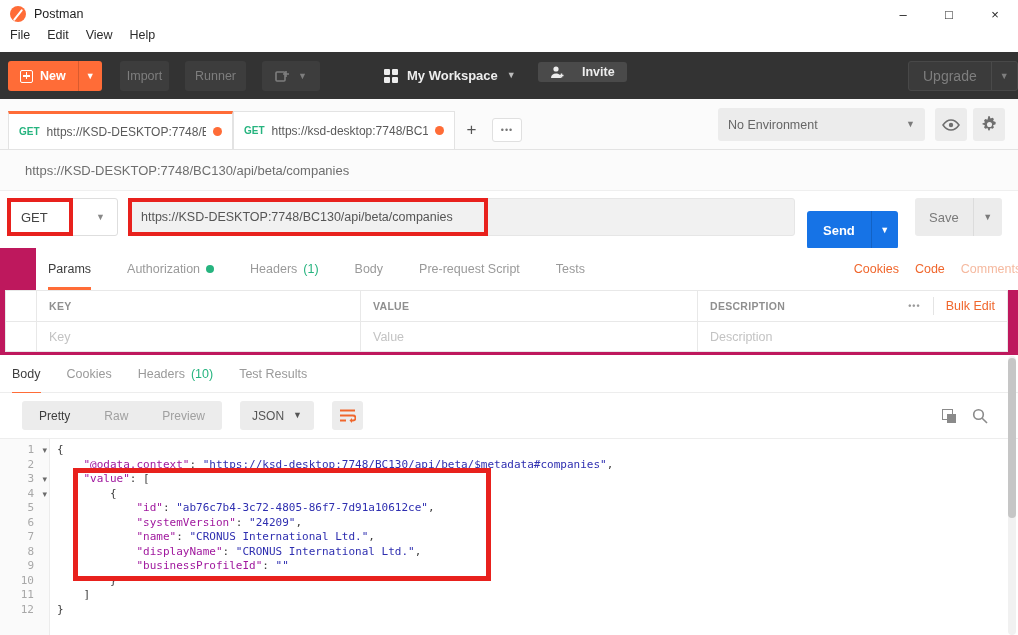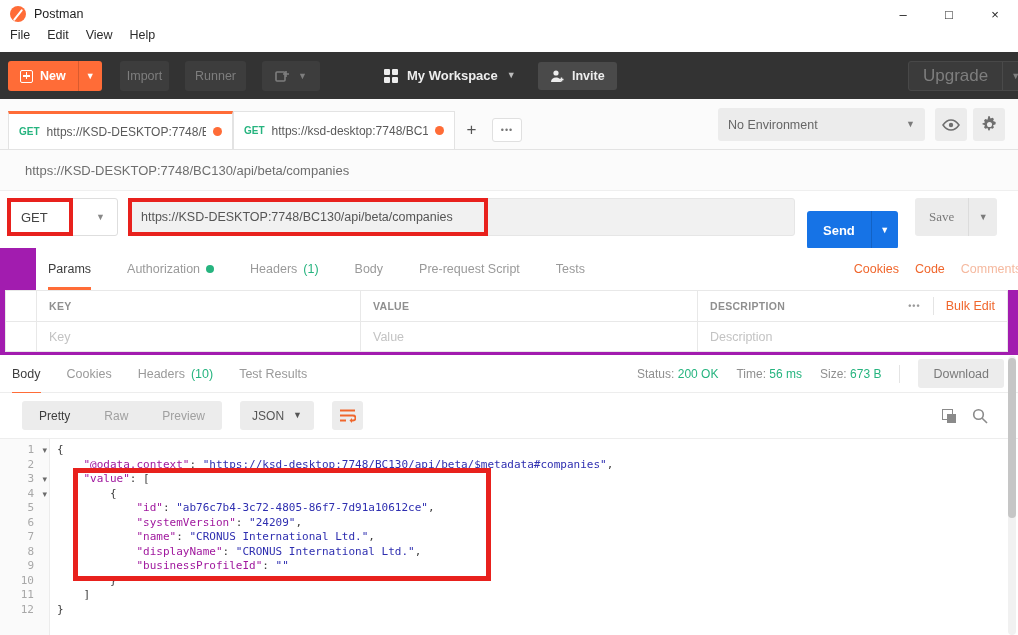--- a/index.html
+++ b/index.html
@@ -1,18 +1,18 @@
 <!DOCTYPE html>
 <html><head>
 <meta charset="utf-8">
 <style>
   * { margin:0; padding:0; box-sizing:border-box; }
   html,body { background:#ddd; }
   body { font-family:"Liberation Sans", sans-serif; }
-  .app { position:relative; width:1018px; height:635px; background:#a21caf; overflow:hidden;
+  .app { position:relative; width:1018px; height:635px; background:#be185d; overflow:hidden;
          font-family:"Liberation Sans", sans-serif; color:#333;padding-left:44px; }
 
   
   .titlebar { position:absolute; top:0; left:0; width:100%; height:28px; background:#fff;
               display:flex; align-items:center; }
   .pm-logo { width:16px; height:16px; border-radius:50%; background:#ff6c37; margin-left:10px;
              position:relative; overflow:hidden; }
   .pm-logo::after { content:""; position:absolute; left:7px; top:2px; width:2px; height:14px;
              background:#fff; transform:rotate(38deg); border-radius:1px; }
   .title-text { font-size:12.5px; color:#1d1d1d; margin-left:8px; }
@@ -38,31 +38,31 @@
   .btn-new .caret-part { width:24px; display:flex; align-items:center; justify-content:center;
              border-left:1px solid rgba(0,0,0,.15); font-size:9px; }
   .tb-btn { position:absolute; top:9px; height:30px; background:#3d3d3d; border-radius:3px;
             color:#7e7e7e; font-size:12.5px; display:flex; align-items:center; justify-content:center; }
   .caret { font-size:9px; line-height:1; }
   .ws-group { position:absolute; left:384px; top:0; height:47px; display:flex; align-items:center; gap:9px; color:#ededed; }
   .grid-icon { width:14px; height:14px; display:grid; grid-template-columns:6px 6px; grid-template-rows:6px 6px; gap:2px; }
   .grid-icon i { background:#ededed; border-radius:1px; }
   .ws-label { font-size:13px; font-weight:bold; }
   .ws-caret { color:#bcbcbc; }
-  .btn-invite { position:absolute; left:538px; top:10px; height:28px; background:#4a4a4a; border-radius:3px;
-            color:#ededed; font-size:12.5px; font-weight:bold; display:flex; align-items:center; gap:7px; padding:0 12px; }
+  .btn-invite { position:absolute; left:538px; top:10px; height:20px; background:#4a4a4a; border-radius:3px;
+            color:#ededed; font-size:12.5px; font-weight:bold; display:flex; align-items:center; gap:17px; padding:0 12px; }
   .sync-circle { position:absolute; left:684px; top:61px; width:29px; height:29px; border-radius:50%;
             background:#ff6c37; display:flex; align-items:center; justify-content:center; }
   .tb-icon { position:absolute; top:66px; width:18px; height:18px; display:flex; align-items:center; justify-content:center; }
   .heart-glyph { color:#8f8f8f; font-size:16px; font-family:"DejaVu Sans", sans-serif; }
   .saturn-circle { position:absolute; left:871px; top:62px; width:27px; height:27px; border-radius:50%;
             background:#5b4c76; display:flex; align-items:center; justify-content:center; }
   .btn-upgrade { position:absolute; left:908px; top:9px; height:30px; display:flex; background:#3b3b3b;
             border:1px solid #484848; border-radius:3px; color:#7e7e7e; }
-  .btn-upgrade .main { padding:0 14px; display:flex; align-items:center; font-size:17px; }
+  .btn-upgrade .main { padding:0 14px; display:flex; align-items:center; font-size:14px; }
   .btn-upgrade .caret-part { width:26px; display:flex; align-items:center; justify-content:center; border-left:1px solid #4a4a4a; }
 
   
   .tabstrip { position:absolute; top:99px; left:0; width:100%; height:51px; background:#fbfbfb;
               border-bottom:1px solid #e3e3e3; }
   .req-tab { position:absolute; bottom:0; height:38px; background:#fff; border:1px solid #e3e3e3; border-bottom:none;
              display:flex; align-items:center; padding:0 10px; gap:7px; }
   .req-tab.active { border-top:3px solid #ff6c37; }
   .tab-method { color:#26b47f; font-size:10px; font-weight:bold; }
   .tab-title { font-size:12px; color:#5a5a5a; white-space:nowrap; overflow:hidden; }
@@ -90,21 +90,21 @@
   .method-select .caret { position:absolute; right:12px; color:#888; }
   .url-input { position:absolute; left:128px; top:7px; width:667px; height:38px; background:#f1f1f1;
              border:1px solid #e6e6e6; border-radius:3px; display:flex; align-items:center; padding:0 12px;
              font-size:12.5px; color:#555; }
   .btn-send { position:absolute; left:807px; top:7px; height:38px; display:flex; background:#1673e6;
              border-radius:3px; color:#fff; overflow:hidden;margin-top:13px; }
   .btn-send .main { padding:0 16px; display:flex; align-items:center; font-size:13px; font-weight:bold; }
   .btn-send .caret-part { width:27px; display:flex; align-items:center; justify-content:center; border-left:1px solid rgba(0,0,0,.14); }
   .btn-save { position:absolute; left:915px; top:7px; height:38px; display:flex; background:#ececec;
              border-radius:3px; color:#7a7a7a; overflow:hidden; }
-  .btn-save .main { padding:0 14px; display:flex; align-items:center; font-size:13px;font-family:Liberation Serif, serif; }
+  .btn-save .main { padding:0 14px; display:flex; align-items:center; font-size:13px; }
   .btn-save .caret-part { width:29px; display:flex; align-items:center; justify-content:center; border-left:1px solid #dcdcdc; }
 
   
   .reqtabs { position:absolute; top:248px; left:0; width:100%; height:42px; background:#fff;
              display:flex; align-items:center; gap:36px; padding-left:12px;margin-left:36px; }
   .rtab { position:relative; height:42px; display:flex; align-items:center; gap:6px; font-size:12.5px; color:#9a9a9a; }
   .rtab.active { color:#3d3d3d; }
   .rtab.active::after { content:""; position:absolute; left:0; right:0; bottom:0; height:3px; background:#ff6c37; }
   .rtab .count { color:#26b47f; }
   .gdot { width:8px; height:8px; border-radius:50%; background:#26b47f; display:inline-block; }
@@ -389,27 +389,20 @@
       <div class="rtab">
         <span>Cookies</span>
       </div>
       <div class="rtab">
         <span>Headers</span>
         <span class="count">(10)</span>
       </div>
       <div class="rtab">
         <span>Test Results</span>
       </div>
-      <div class="resp-meta">
-      <span class="meta-item"><span>Status:</span> <b>200 OK</b></span>
-      <span class="meta-item"><span>Time:</span> <b>56 ms</b></span>
-      <span class="meta-item"><span>Size:</span> <b>673 B</b></span>
-      <span class="vline"></span>
-      <span class="btn-download">Download</span>
-    </div>
   </div>
 
   <div class="resptools">
     <div class="seg">
         <div class="opt active">Pretty</div>
         <div class="opt">Raw</div>
         <div class="opt">Preview</div>
       </div>
     <div class="fmt-select">
       <span>JSON</span>

